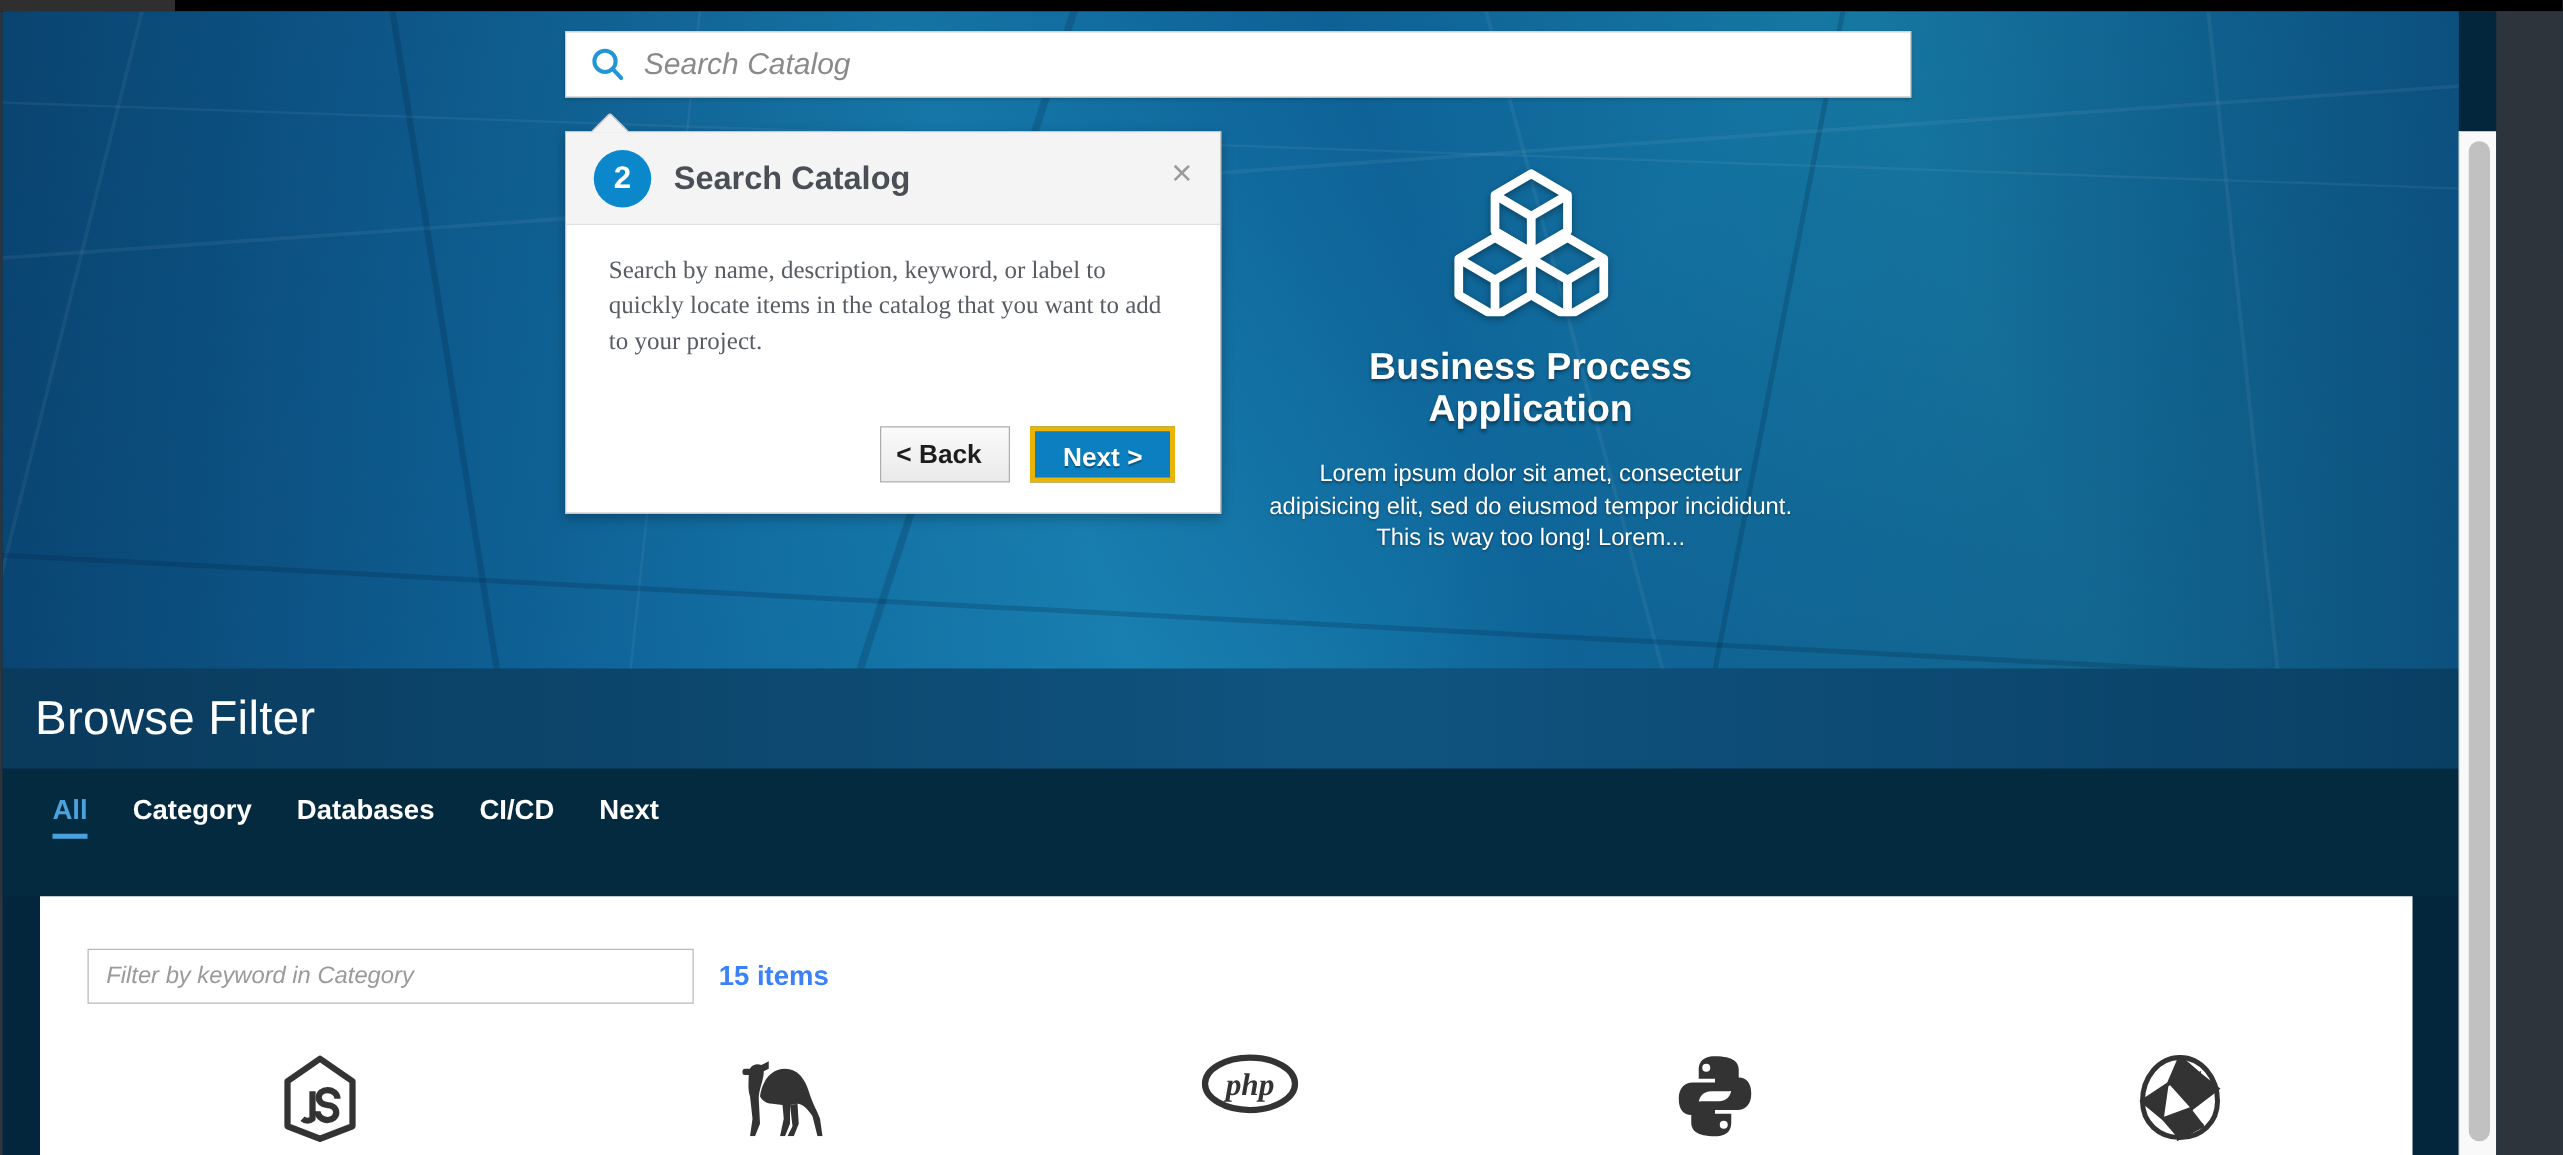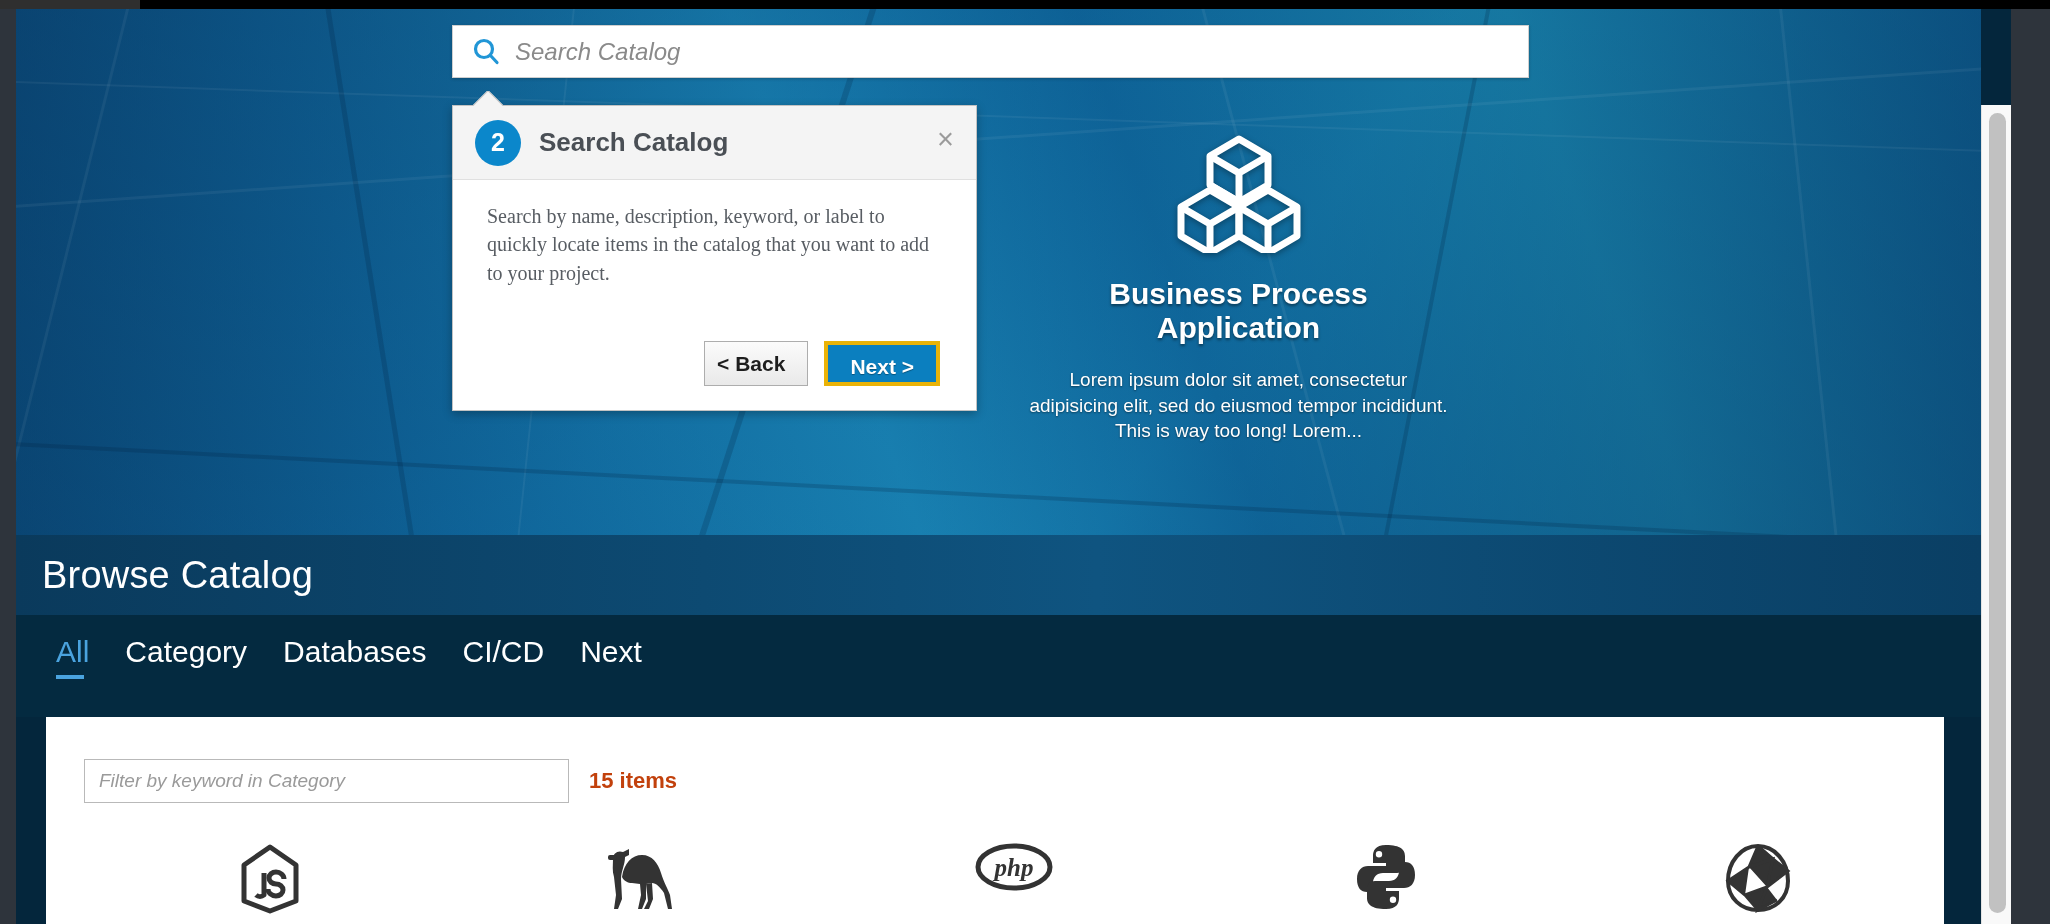--- a/index.html
+++ b/index.html
@@ -21,21 +21,21 @@
   }
 
   
   #outer-right-panel {
     position: absolute; top: 9px; left: 1995px; width: 55px; height: 915px;
     background: #2e343c;
   }
 
   
   #viewport {
-    position: absolute; top: 9px; left: 16px; width: 1995px; height: 915px;
+    position: absolute; top: 9px; left: 2px; width: 1995px; height: 915px;
     overflow: hidden;
     background: #04263c;
   }
 
   
   #hero {
     position: absolute; top: 0; left: 0; width: 1965px; height: 526px;
     background:
       linear-gradient(125deg, rgba(7,52,94,0.55) 0%, rgba(12,92,145,0.30) 38%, rgba(20,120,170,0.30) 62%, rgba(10,70,115,0.55) 100%),
       linear-gradient(70deg, #0b4a78 0%, #10679c 20%, #1b86b6 42%, #0d5f94 58%, #17799f 78%, #0a4c7c 100%);
@@ -80,22 +80,22 @@
     padding-left: 26px;
   }
 
   
   #tabbar {
     position: absolute; top: 606px; left: 0; width: 1965px; height: 102px;
     background: #042a40;
   }
   #tabbar .tabs { display: flex; align-items: flex-start; padding-left: 22px; padding-top: 14px; }
   #tabbar .tab {
-    position: relative; color: #ffffff; font-size: 30px;
-    padding: 6px 18px 16px 18px; cursor: pointer; white-space: nowrap;
+    position: relative; color: #ffffff; font-size: 22px;
+    padding: 6px 18px 16px 18px; cursor: pointer; white-space: nowrap; font-weight: bold;
   }
   #tabbar .tab.active { color: #4aa3df; }
   #tabbar .tab.active::after {
     content: ""; position: absolute; left: 18px; bottom: 6px;
     width: 28px; height: 4px; background: #4aa3df;
   }
 
   
   #catalog-card {
     position: absolute; top: 708px; left: 30px; width: 1898px; height: 207px;
@@ -103,21 +103,21 @@
   }
   #catalog-toolbar {
     display: flex; align-items: center; padding: 42px 0 0 38px; gap: 20px;
   }
   #filter-input {
     width: 485px; height: 44px; border: 1px solid #b9b9b9; background: #fff;
     padding: 0 14px; font-size: 19px; font-style: italic; color: #555;
     font-family: "Liberation Sans", sans-serif;
   }
   #filter-input::placeholder { color: #9a9a9a; font-style: italic; }
-  #items-count { font-size: 22px; font-weight: bold; color: #c2410c; }
+  #items-count { font-size: 22px; font-weight: bold; color: #3b82f6; }
 
   #catalog-items {
     display: flex; margin-top: 40px; padding-left: 38px;
   }
   .catalog-item {
     width: 380px; display: flex; flex-direction: column; align-items: center;
     cursor: pointer;
   }
   .catalog-item .item-icon { color: #c2410c; }
 
@@ -250,21 +250,21 @@
           </svg>
         </div>
         <div class="card-title">Business Process Application</div>
         <div class="card-desc">Lorem ipsum dolor sit amet, consectetur adipisicing elit, sed do eiusmod tempor incididunt. This is way too long! Lorem...</div>
       </div>
 
     </div>
   </div>
 
   <div id="browse-band">
-    <div class="title">Browse Catalog</div>
+    <div class="title">Browse Filter</div>
   </div>
 
   <div id="tabbar">
     <div class="tabs">
       <div class="tab active">
         <span>All</span>
       </div>
       <div class="tab">
         <span>Category</span>
       </div>

